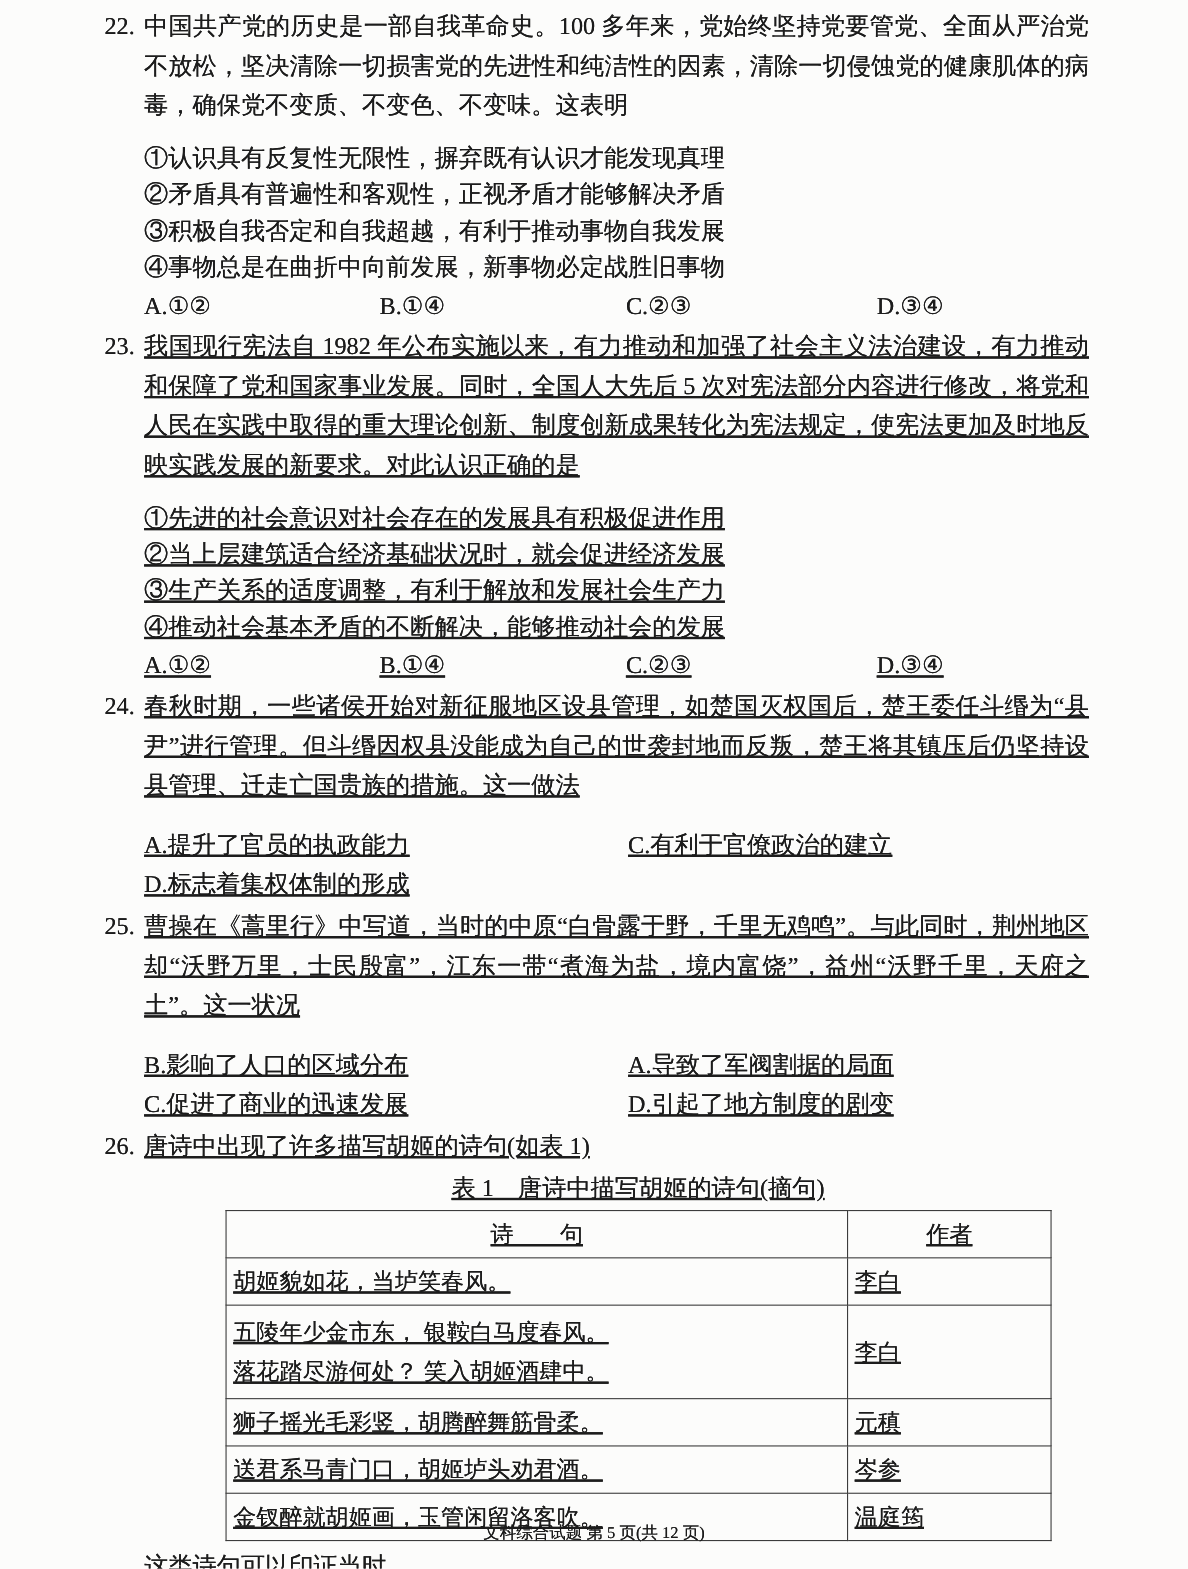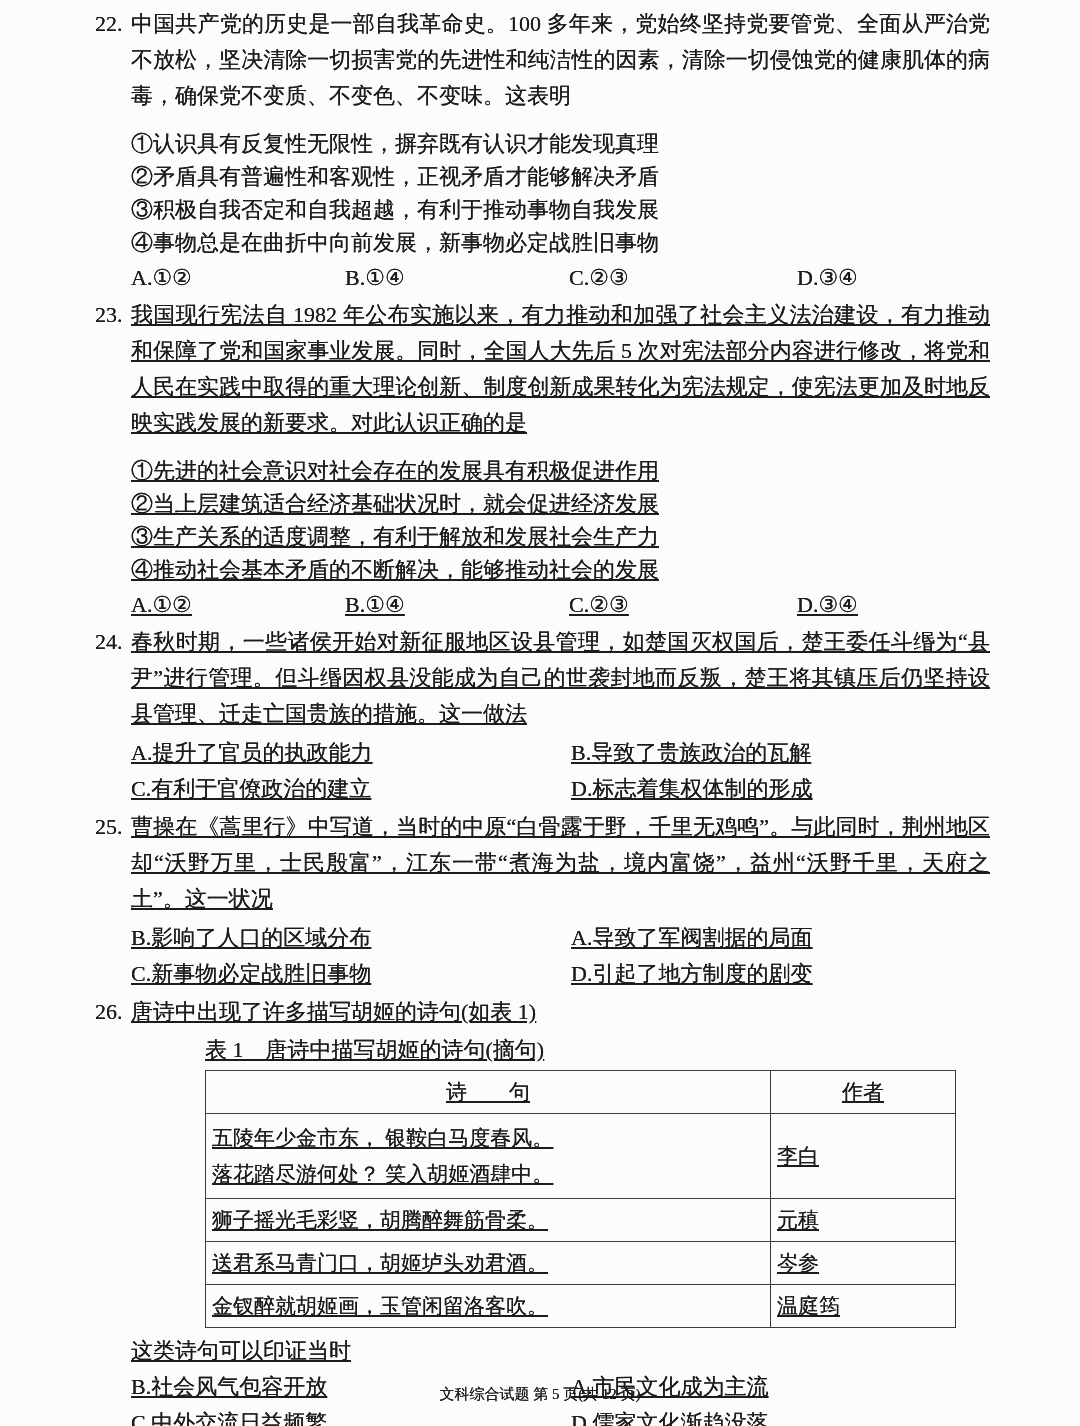--- a/index.html
+++ b/index.html
@@ -25,25 +25,25 @@
   .stmt { line-height:33px; }
   .stmts { margin-top:13px; }
   .choice-row4 {
     display:grid;
     grid-template-columns:214px 224px 228px 1fr;
     line-height:35px; margin-top:1px;
   }
   .choice-grid {
     display:grid;
     grid-template-columns:440px 1fr;
-    line-height:36px; margin-top:3px;
+    line-height:36px; margin-top:18px;
   }
   .tbl-caption {
     width:750px; margin:5px 0 5px 110px;
-    font-size:22px; line-height:30px;
+    text-align:center; font-size:22px; line-height:30px;
   }
   table.poem {
     margin-left:110px; width:750px;
     border-collapse:collapse;
     table-layout:fixed;
   }
   table.poem th, table.poem td {
     border:1.6px solid var(--border, #3c3c3c);
     vertical-align:middle;
     font-size:21px; font-weight:normal;
@@ -93,33 +93,32 @@
       <span>C.②③</span>
       <span>D.③④</span>
     </div>
   </section>
 
   <section class="q">
     <span class="q-num">24.</span>
     <div class="stem">春秋时期，一些诸侯开始对新征服地区设县管理，如楚国灭权国后，楚王委任斗缗为“县尹”进行管理。但斗缗因权县没能成为自己的世袭封地而反叛，楚王将其镇压后仍坚持设县管理、迁走亡国贵族的措施。这一做法</div>
     <div class="choice-grid">
       <span>A.提升了官员的执政能力</span>
-      <span>B.导致了贵族政治的瓦解</span>
       <span>C.有利于官僚政治的建立</span>
       <span>D.标志着集权体制的形成</span>
     </div>
   </section>
 
   <section class="q">
     <span class="q-num">25.</span>
     <div class="stem">曹操在《蒿里行》中写道，当时的中原“白骨露于野，千里无鸡鸣”。与此同时，荆州地区却“沃野万里，士民殷富”，江东一带“煮海为盐，境内富饶”，益州“沃野千里，天府之土”。这一状况</div>
     <div class="choice-grid">
       <span>B.影响了人口的区域分布</span>
       <span>A.导致了军阀割据的局面</span>
-      <span>C.新事物必定战胜旧事物</span>
+      <span>C.促进了商业的迅速发展</span>
       <span>D.引起了地方制度的剧变</span>
     </div>
   </section>
 
   <section class="q">
     <span class="q-num">26.</span>
     <div class="stem">唐诗中出现了许多描写胡姬的诗句(如表 1)</div>
 
     <div style="margin-left:-36px;">
       <div class="tbl-caption">表 1　唐诗中描写胡姬的诗句(摘句)</div>
@@ -128,20 +127,24 @@
             <col style="width:565px">
             <col style="width:185px">
           </colgroup>
         <thead>
           <tr>
             <th>诗　　句</th>
             <th>作者</th>
           </tr>
         </thead>
         <tbody>
+          <tr>
+            <td>胡姬貌如花，当垆笑春风。</td>
+            <td>李白</td>
+          </tr>
           <tr>
             <td>
               <div class="verse-line">五陵年少金市东， 银鞍白马度春风。</div>
               <div class="verse-line">落花踏尽游何处？ 笑入胡姬酒肆中。</div>
             </td>
             <td>李白</td>
           </tr>
           <tr>
             <td>狮子摇光毛彩竖，胡腾醉舞筋骨柔。</td>
             <td>元稹</td>

